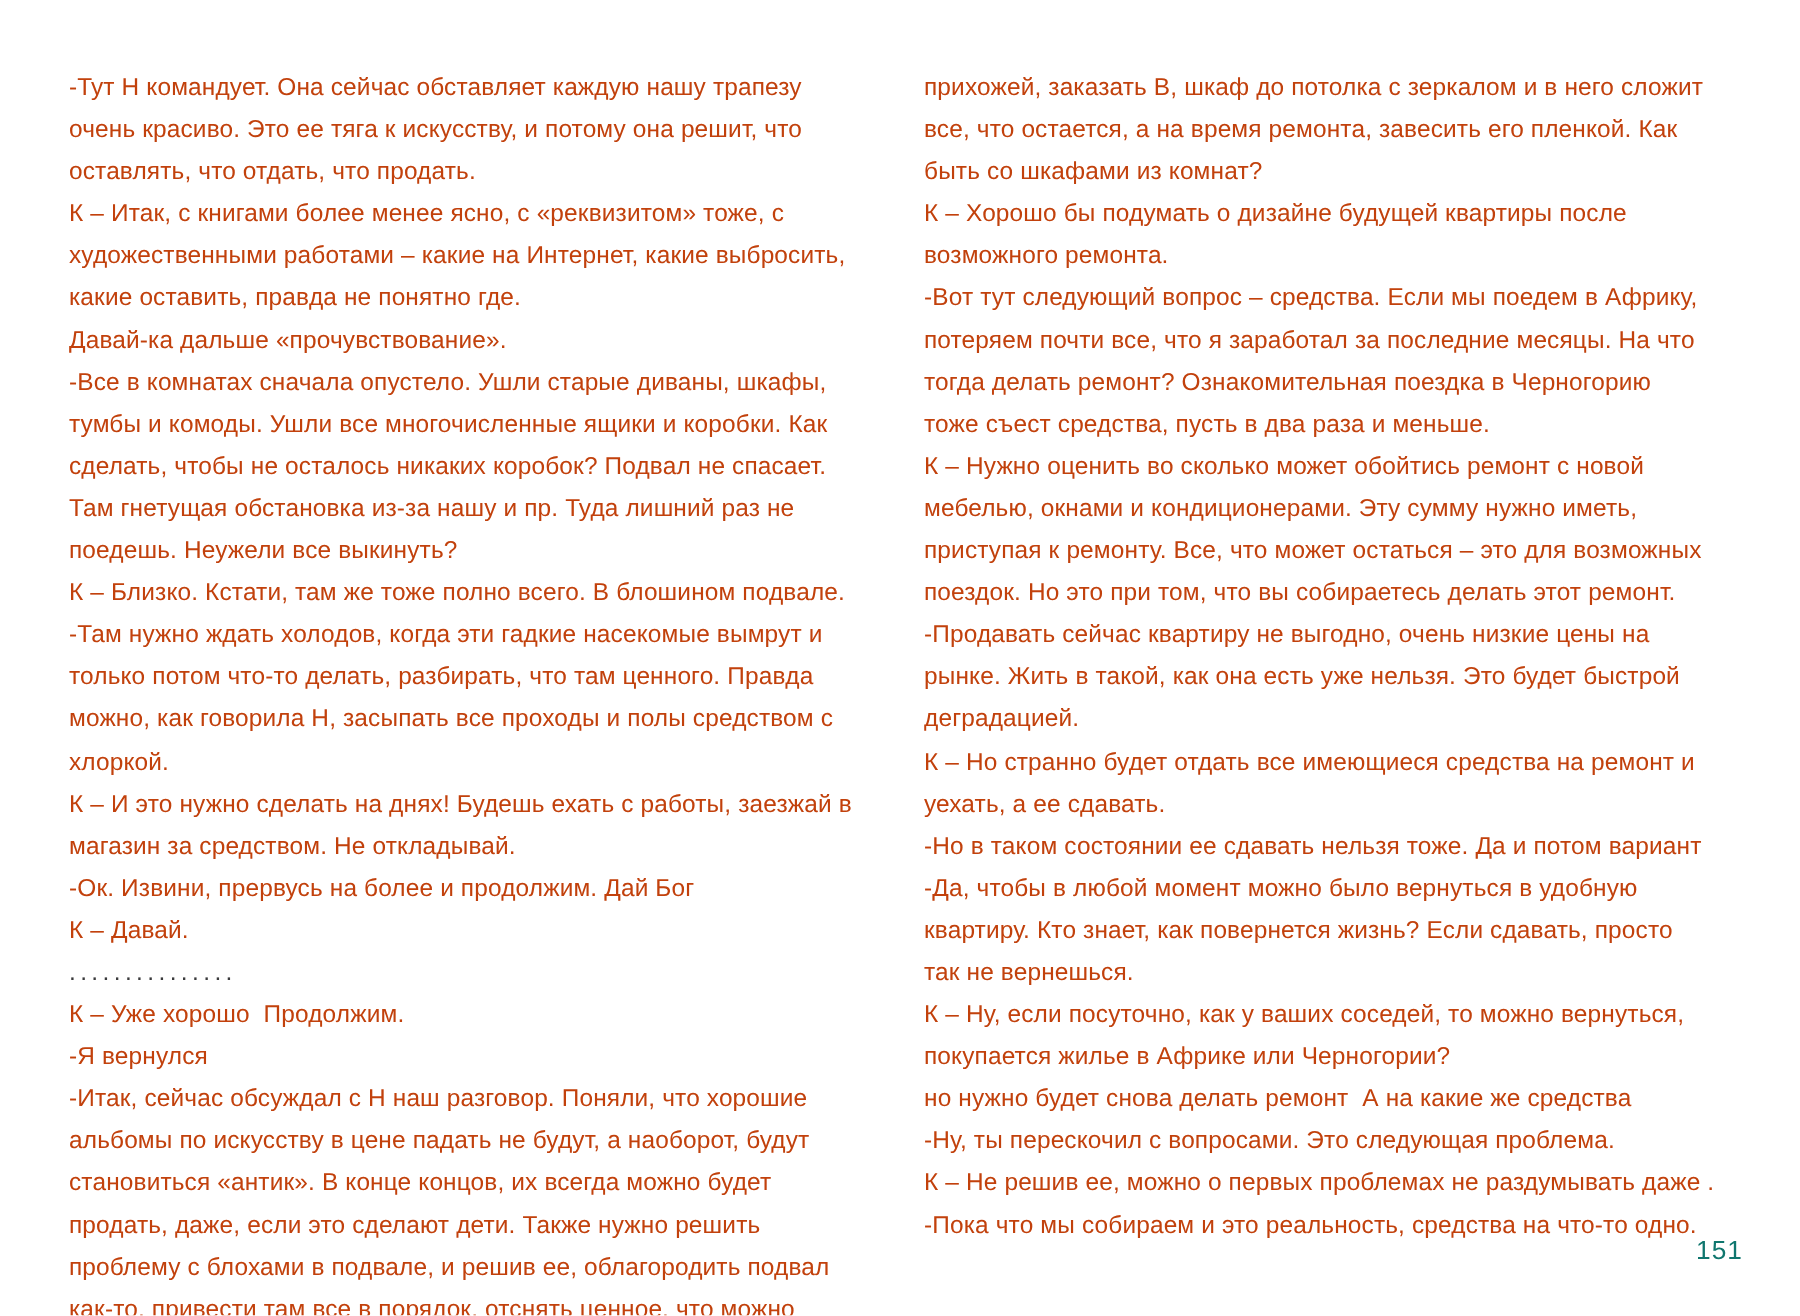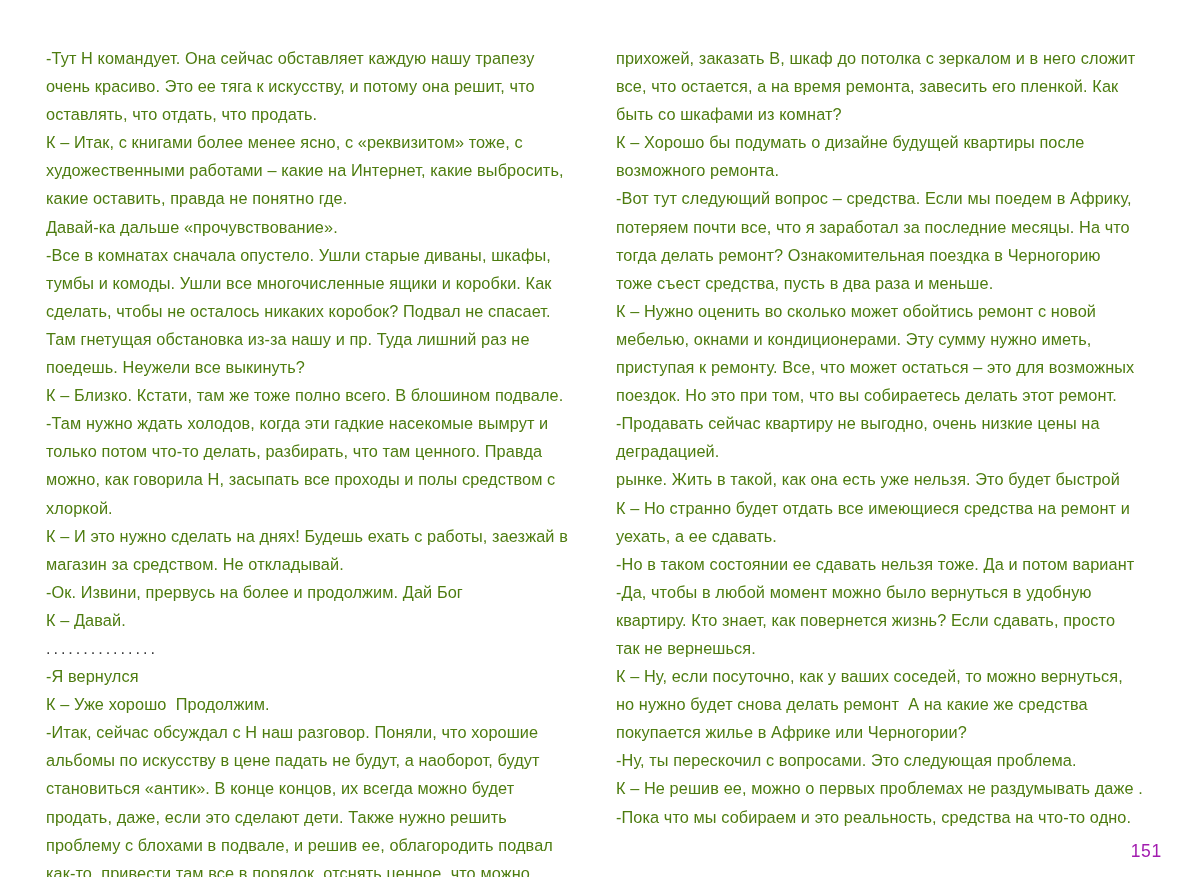--- a/index.html
+++ b/index.html
@@ -30,36 +30,36 @@
   }
   .column {
     width: 533px;
   }
   .column.right {
     width: 540px;
   }
   .line {
     font-size: 16.3px;
     line-height: 28.1px;
-    color: #4d7c0f;
+    color: #c2410c;
     letter-spacing: 0.006em;
     white-space: pre-wrap;
     word-break: normal;
   }
   .line.dots {
     letter-spacing: 0.18em;
     color: #3a3a3c;
   }
   .page-number {
     position: absolute;
     right: 38px;
-    bottom: 16px;
+    bottom: 34px;
     font-size: 17.5px;
     line-height: 20px;
-    color: #a21caf;
+    color: #0f766e;
     letter-spacing: 0.04em;
   }
 </style>
 </head>
 <body>
 
 <div class="page">
 
   <div class="columns">
 
@@ -79,22 +79,22 @@
         <div class="line">К – Близко. Кстати, там же тоже полно всего. В блошином подвале.</div>
         <div class="line">-Там нужно ждать холодов, когда эти гадкие насекомые вымрут и</div>
         <div class="line">только потом что-то делать, разбирать, что там ценного. Правда</div>
         <div class="line">можно, как говорила Н, засыпать все проходы и полы средством с</div>
         <div class="line">хлоркой.</div>
         <div class="line">К – И это нужно сделать на днях! Будешь ехать с работы, заезжай в</div>
         <div class="line">магазин за средством. Не откладывай.</div>
         <div class="line">-Ок. Извини, прервусь на более и продолжим. Дай Бог</div>
         <div class="line">К – Давай.</div>
         <div class="line dots">...............</div>
+        <div class="line">К – Уже хорошо  Продолжим.</div>
         <div class="line">-Я вернулся</div>
-        <div class="line">К – Уже хорошо  Продолжим.</div>
         <div class="line">-Итак, сейчас обсуждал с Н наш разговор. Поняли, что хорошие</div>
         <div class="line">альбомы по искусству в цене падать не будут, а наоборот, будут</div>
         <div class="line">становиться «антик». В конце концов, их всегда можно будет</div>
         <div class="line">продать, даже, если это сделают дети. Также нужно решить</div>
         <div class="line">проблему с блохами в подвале, и решив ее, облагородить подвал</div>
         <div class="line">как-то, привести там все в порядок, отснять ценное, что можно</div>
       </div>
 
     <div class="column right">
         <div class="line">прихожей, заказать В, шкаф до потолка с зеркалом и в него сложит</div>
@@ -104,31 +104,31 @@
         <div class="line">возможного ремонта.</div>
         <div class="line">-Вот тут следующий вопрос – средства. Если мы поедем в Африку,</div>
         <div class="line">потеряем почти все, что я заработал за последние месяцы. На что</div>
         <div class="line">тогда делать ремонт? Ознакомительная поездка в Черногорию</div>
         <div class="line">тоже съест средства, пусть в два раза и меньше.</div>
         <div class="line">К – Нужно оценить во сколько может обойтись ремонт с новой</div>
         <div class="line">мебелью, окнами и кондиционерами. Эту сумму нужно иметь,</div>
         <div class="line">приступая к ремонту. Все, что может остаться – это для возможных</div>
         <div class="line">поездок. Но это при том, что вы собираетесь делать этот ремонт.</div>
         <div class="line">-Продавать сейчас квартиру не выгодно, очень низкие цены на</div>
+        <div class="line">рынке. Жить в такой, как она есть уже нельзя. Это будет быстрой</div>
         <div class="line">деградацией.</div>
-        <div class="line">рынке. Жить в такой, как она есть уже нельзя. Это будет быстрой</div>
         <div class="line">К – Но странно будет отдать все имеющиеся средства на ремонт и</div>
         <div class="line">уехать, а ее сдавать.</div>
         <div class="line">-Но в таком состоянии ее сдавать нельзя тоже. Да и потом вариант</div>
         <div class="line">-Да, чтобы в любой момент можно было вернуться в удобную</div>
         <div class="line">квартиру. Кто знает, как повернется жизнь? Если сдавать, просто</div>
         <div class="line">так не вернешься.</div>
         <div class="line">К – Ну, если посуточно, как у ваших соседей, то можно вернуться,</div>
+        <div class="line">покупается жилье в Африке или Черногории?</div>
         <div class="line">но нужно будет снова делать ремонт  А на какие же средства</div>
-        <div class="line">покупается жилье в Африке или Черногории?</div>
         <div class="line">-Ну, ты перескочил с вопросами. Это следующая проблема.</div>
         <div class="line">К – Не решив ее, можно о первых проблемах не раздумывать даже .</div>
         <div class="line">-Пока что мы собираем и это реальность, средства на что-то одно.</div>
       </div>
 
   </div>
 
   <div class="page-number">151</div>
 
 </div>

